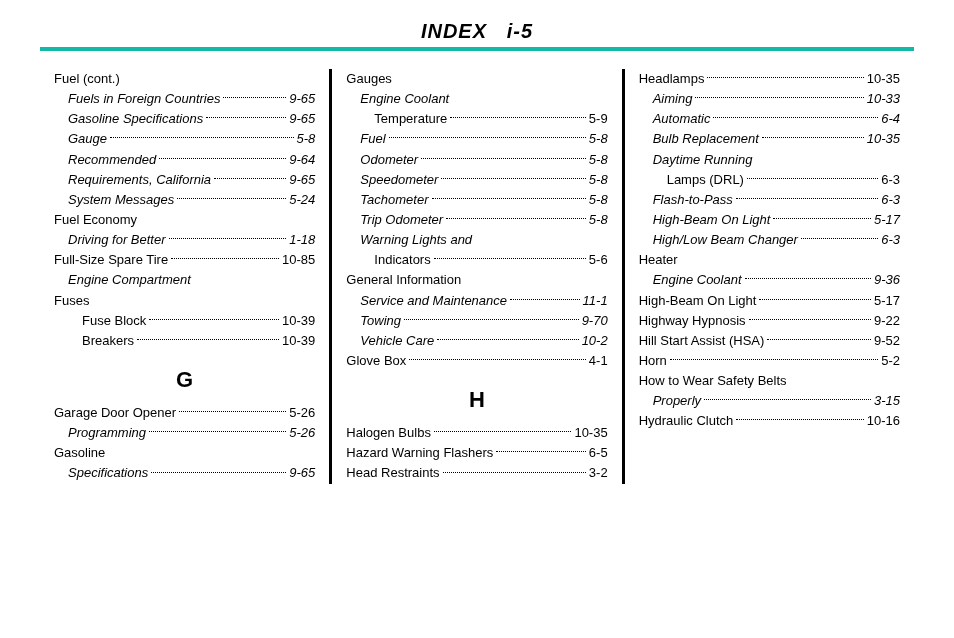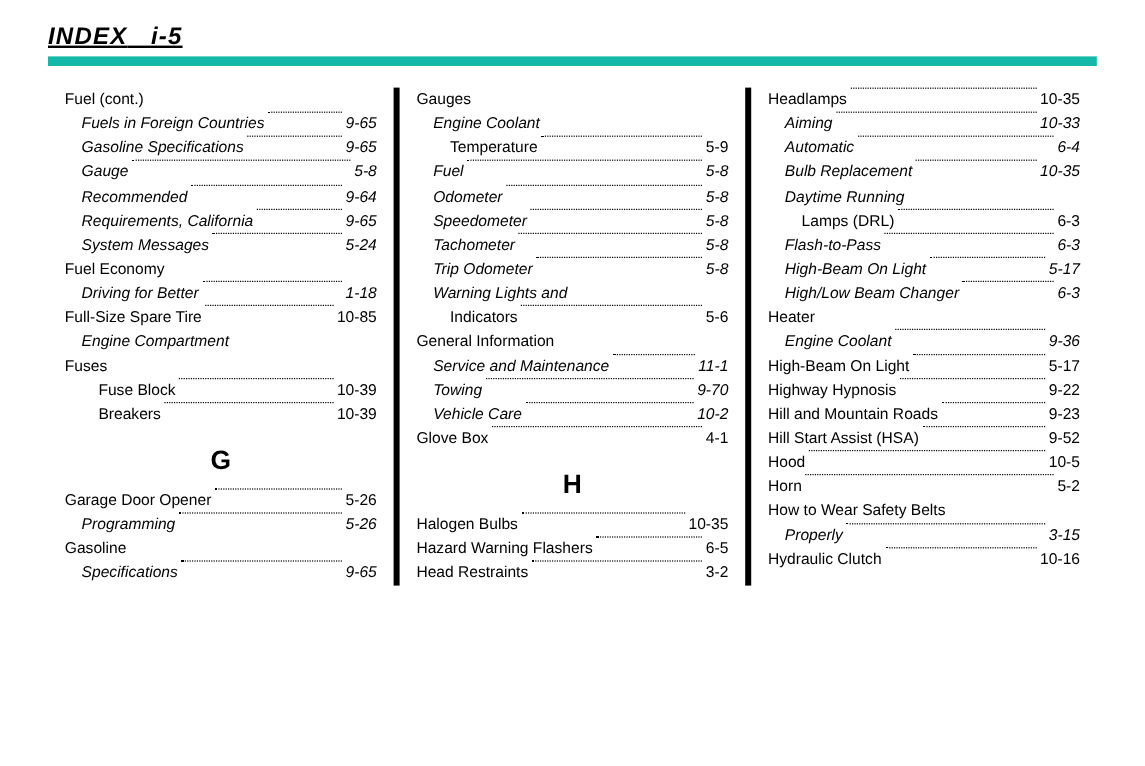--- a/index.html
+++ b/index.html
@@ -6,47 +6,46 @@
   body {
     background: #fff;
     width: 954px;
     height: 638px;
     font-family: Arial, Helvetica, sans-serif;
     padding: 20px 40px;
     color: #000;
   }
   .header {
     display: flex;
-    justify-content: flex-start;
-    border-bottom: 8px solid #14b8a6;
+    justify-content: center;
+    border-bottom: 4px solid #14b8a6;
     padding-bottom: 4px;
     margin-bottom: 18px;
-    text-decoration: underline;
   }
   .header-title {
     font-weight: bold;
     font-style: italic;
     font-size: 20px;
     letter-spacing: 1px;
   }
   .columns {
     display: flex;
     gap: 0;
   }
   .col {
     flex: 1;
     padding: 0 14px;
     font-size: 13px;
     line-height: 1.55;
   }
-  .col + .col { border-left: 5px solid #000000; }
+  .col + .col { border-left: 3px solid #000000; }
   .entry {
     display: flex;
     white-space: nowrap;
-    align-items: flex-start;
+    align-items: center;
   }
   .entry.indent1 { padding-left: 14px; font-style: italic; }
   .entry.indent2 { padding-left: 28px; }
   .label { }
   .dots {
     flex: 1;
     border-bottom: 1.5px dotted #000;
     margin: 0 3px 3px 3px;
     min-width: 6px;
   }
@@ -292,33 +291,23 @@
         <span class="label">High-Beam On Light</span>
         <span class="dots"></span>
         <span class="pg">5-17</span>
       </div>
       <div class="entry indent0">
         <span class="label">Highway Hypnosis</span>
         <span class="dots"></span>
         <span class="pg">9-22</span>
       </div>
       <div class="entry indent0">
-        <span class="label">Hill and Mountain Roads</span>
-        <span class="dots"></span>
-        <span class="pg">9-23</span>
-      </div>
-      <div class="entry indent0">
         <span class="label">Hill Start Assist (HSA)</span>
         <span class="dots"></span>
         <span class="pg">9-52</span>
-      </div>
-      <div class="entry indent0">
-        <span class="label">Hood</span>
-        <span class="dots"></span>
-        <span class="pg">10-5</span>
       </div>
       <div class="entry indent0">
         <span class="label">Horn</span>
         <span class="dots"></span>
         <span class="pg">5-2</span>
       </div>
       <div class="entry indent0">
         <span class="label">How to Wear Safety Belts</span>
       </div>
       <div class="entry indent1">

